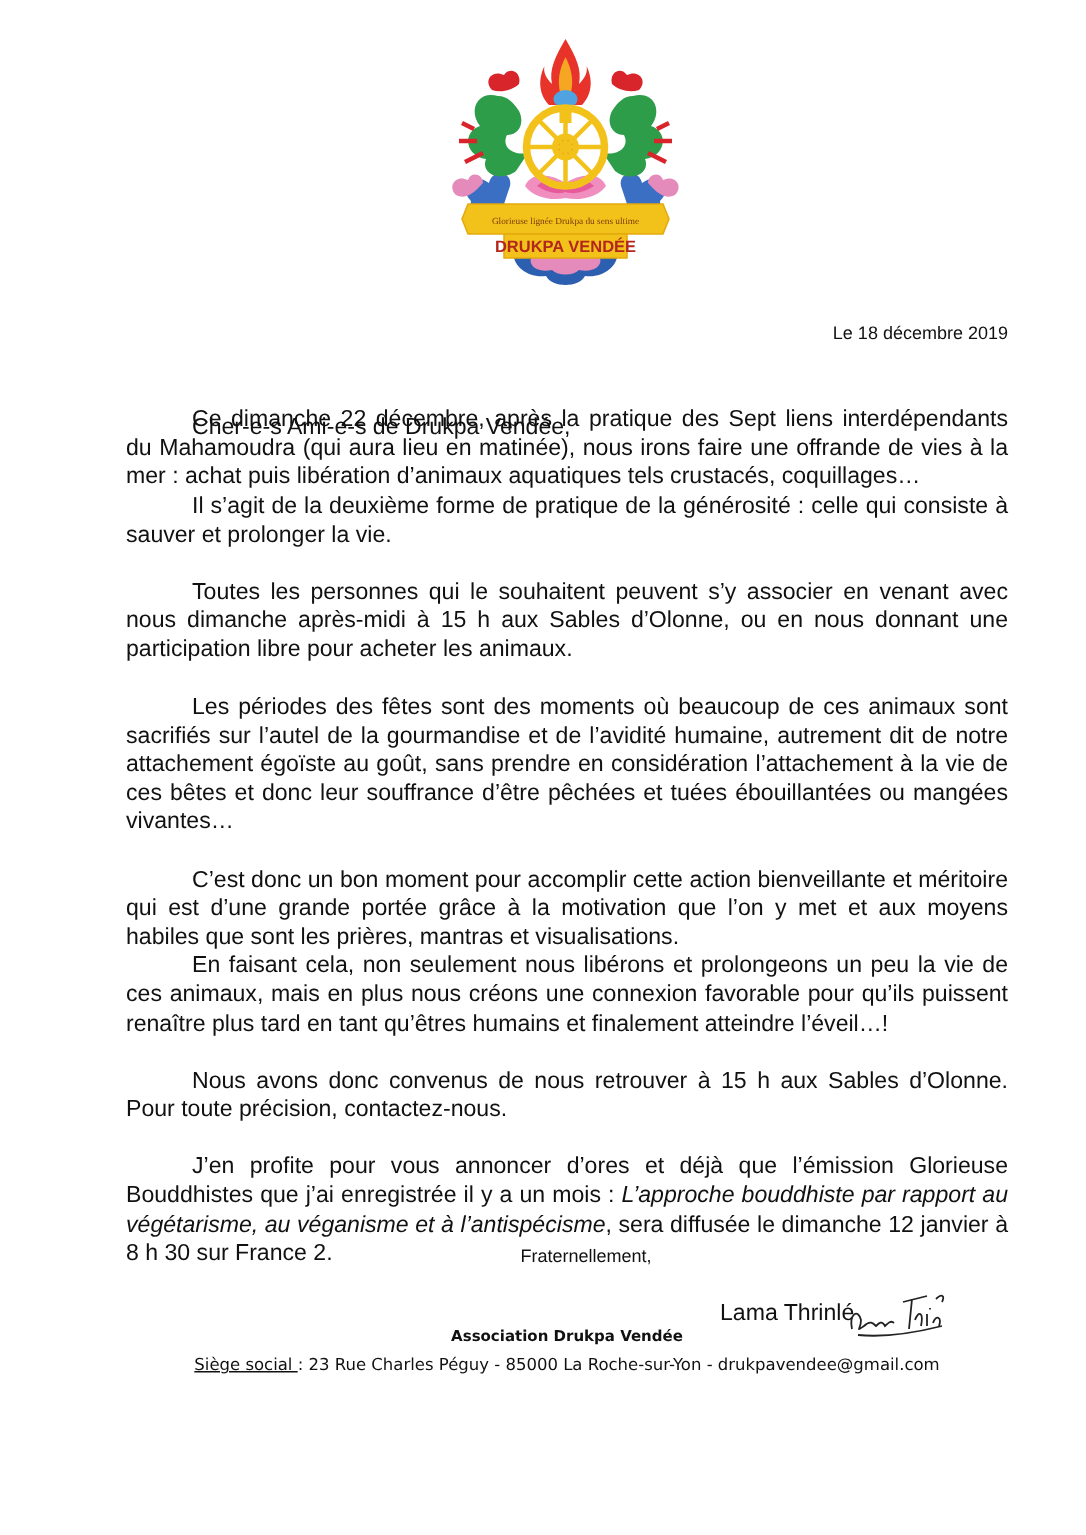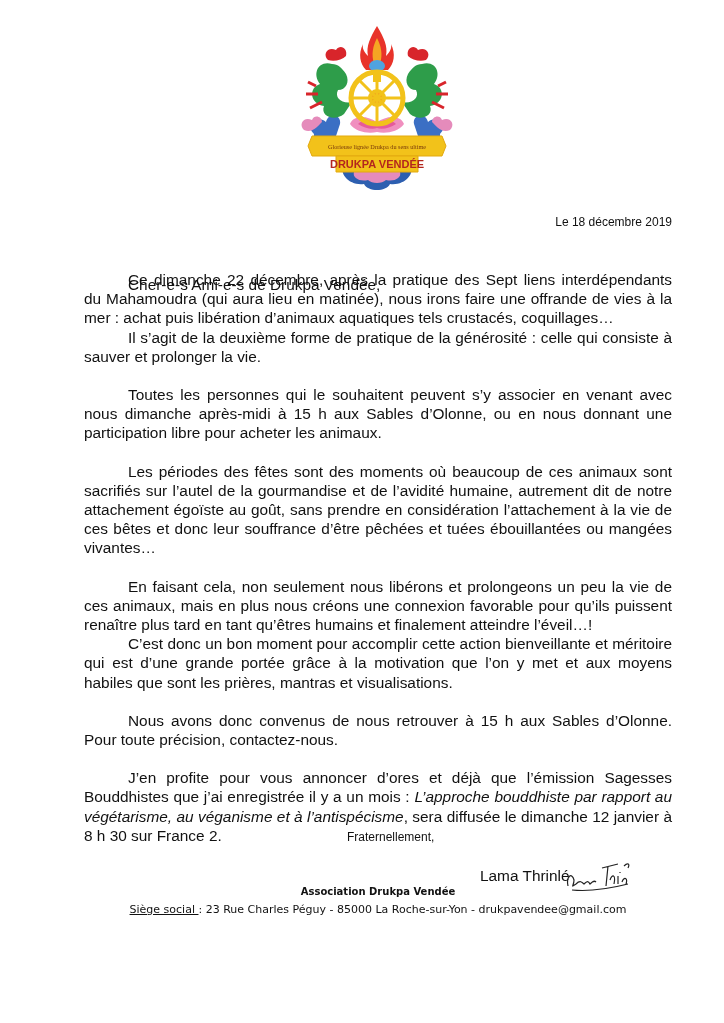--- a/index.html
+++ b/index.html
@@ -71,26 +71,26 @@
   <div class="body-text salutation">Cher-e-s Ami-e-s de Drukpa Vendée,</div>
 
   <div class="body-text" style="top: 270px;">
     <p class="para">Ce dimanche 22 décembre, après la pratique des Sept liens interdépendants du Mahamoudra (qui aura lieu en matinée), nous irons faire une offrande de vies à la mer : achat puis libération d’animaux aquatiques tels crustacés, coquillages…</p>
     <p class="para">Il s’agit de la deuxième forme de pratique de la générosité : celle qui consiste à sauver et prolonger la vie.</p>
     <div class="gap"></div>
     <p class="para">Toutes les personnes qui le souhaitent peuvent s’y associer en venant avec nous dimanche après-midi à 15 h aux Sables d’Olonne, ou en nous donnant une participation libre pour acheter les animaux.</p>
     <div class="gap"></div>
     <p class="para">Les périodes des fêtes sont des moments où beaucoup de ces animaux sont sacrifiés sur l’autel de la gourmandise et de l’avidité humaine, autrement dit de notre attachement égoïste au goût, sans prendre en considération l’attachement à la vie de ces bêtes et donc leur souffrance d’être pêchées et tuées ébouillantées ou mangées vivantes…</p>
     <div class="gap"></div>
+    <p class="para">C’est donc un bon moment pour accomplir cette action bienveillante et méritoire qui est d’une grande portée grâce à la motivation que l’on y met et aux moyens habiles que sont les prières, mantras et visualisations.</p>
     <p class="para">En faisant cela, non seulement nous libérons et prolongeons un peu la vie de ces animaux, mais en plus nous créons une connexion favorable pour qu’ils puissent renaître plus tard en tant qu’êtres humains et finalement atteindre l’éveil…!</p>
-    <p class="para">C’est donc un bon moment pour accomplir cette action bienveillante et méritoire qui est d’une grande portée grâce à la motivation que l’on y met et aux moyens habiles que sont les prières, mantras et visualisations.</p>
     <div class="gap"></div>
     <p class="para">Nous avons donc convenus de nous retrouver à 15 h aux Sables d’Olonne. Pour toute précision, contactez-nous.</p>
     <div class="gap"></div>
-    <p class="para"><span>J’en profite pour vous annoncer d’ores et déjà que l’émission Sagesses Bouddhistes que j’ai enregistrée il y a un mois : </span><em>L’approche bouddhiste par rapport au végétarisme, au véganisme et à l’antispécisme</em><span>, sera diffusée le dimanche 12 janvier à 8 h 30 sur France 2.</span></p>
+    <p class="para"><span>J’en profite pour vous annoncer d’ores et déjà que l’émission Glorieuse Bouddhistes que j’ai enregistrée il y a un mois : </span><em>L’approche bouddhiste par rapport au végétarisme, au véganisme et à l’antispécisme</em><span>, sera diffusée le dimanche 12 janvier à 8 h 30 sur France 2.</span></p>
   </div>
 
   <div class="closing">Fraternellement,</div>
   <div class="signer">Lama Thrinlé</div>
 
   <svg class="signature" viewBox="0 0 70 34">
     <path d="M6 28 C4 18 10 14 12 22 C12 28 8 30 14 26 C18 22 20 24 22 26 C24 24 26 22 28 26 C30 24 32 22 34 24" fill="none" stroke="#222" stroke-width="1.2"></path>
     <path d="M40 10 L56 6 M46 8 L44 28 M48 22 C50 16 54 16 52 26 M56 18 L56 26 M58 14 L58 15 M60 24 C62 18 66 20 64 26 M10 32 C30 34 50 30 66 26 M62 8 C66 4 68 6 66 10" fill="none" stroke="#222" stroke-width="1.2"></path>
   </svg>
 

